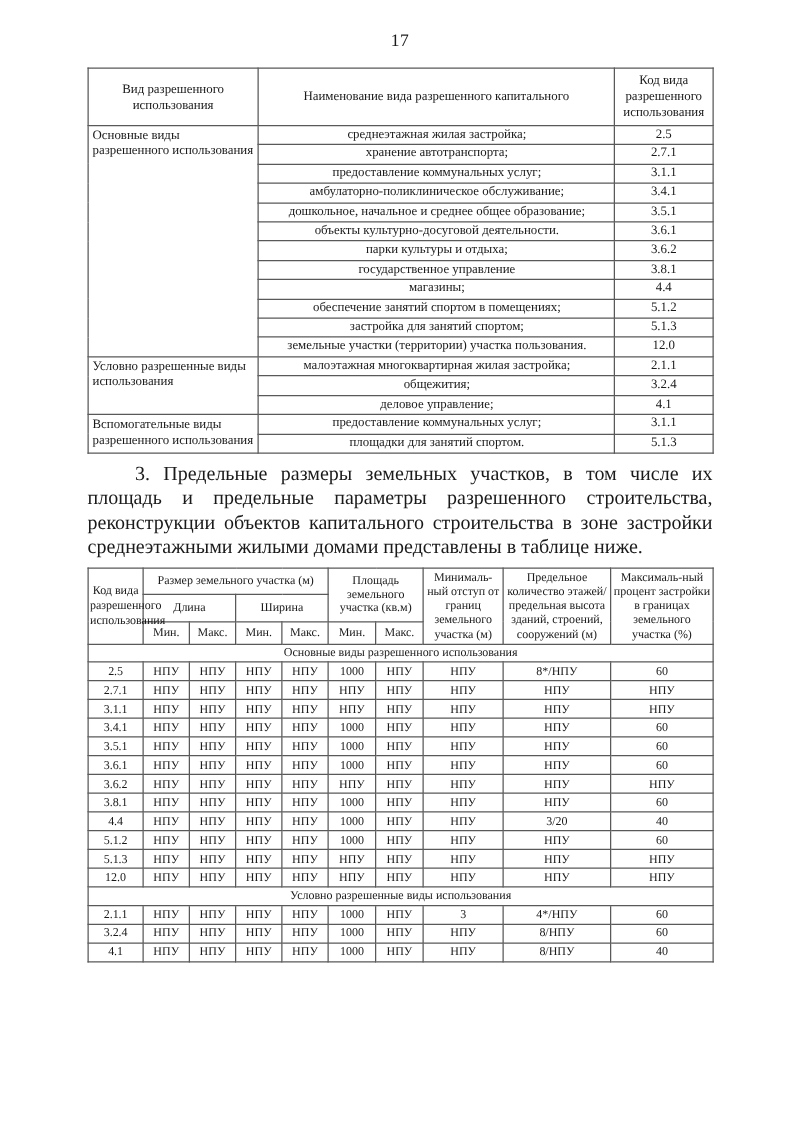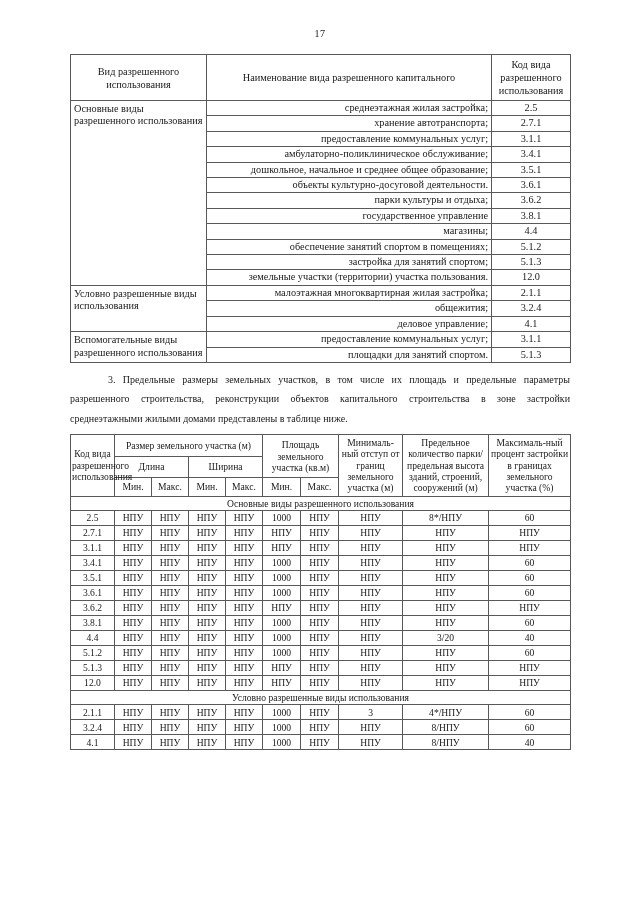--- a/index.html
+++ b/index.html
@@ -18,21 +18,21 @@
   .page {
     position: absolute;
     left: 0; top: 0;
     width: 640px;
     height: 905px;
     box-sizing: border-box;
     padding: 26px 70px 0 70px;
   }
   .page-number {
     text-align: center;
-    font-size: 10px;
+    font-size: 14px;
     line-height: 16px;
     margin-bottom: 12px;
     letter-spacing: 0.5px;
   }
 
   
   table.doc-table {
     border-collapse: collapse;
     width: 500px;
     table-layout: fixed;
@@ -53,35 +53,35 @@
     text-align: center;
     vertical-align: middle;
     padding: 3px 4px;
     line-height: 13px;
   }
   #table-vri td.group-cell {
     vertical-align: top;
     padding-top: 2px;
   }
   #table-vri td.name-cell {
-    text-align: right;
+    text-align: center;
     padding-left: 4px;
     font-family: Liberation Serif, serif;
   }
   #table-vri td.code-cell {
     text-align: center;
     vertical-align: middle;
   }
   .col-group { width: 136px; }
   .col-name  { width: 285px; }
   .col-code  { width: 79px; }
 
   
   .body-para {
-    font-size: 10px;
+    font-size: 16px;
     line-height: 19.4px;
     text-align: justify;
     text-indent: 38px;
     margin: 7px 0 6px 0;
     width: 500px;
     -webkit-hyphens: none;
     hyphens: none;
   }
 
   
@@ -226,21 +226,21 @@
         <col class="p-c8">
         <col class="p-c9">
         <col class="p-c10">
     </colgroup>
     <thead>
       <tr>
         <th class="hdr hdr-kod" rowspan="3">Код вида разрешенного использования</th>
         <th class="hdr" colspan="4">Размер земельного участка (м)</th>
         <th class="hdr" colspan="2" rowspan="2">Площадь земельного участка (кв.м)</th>
         <th class="hdr" rowspan="3">Минималь-ный отступ от границ земельного участка (м)</th>
-        <th class="hdr" rowspan="3">Предельное количество парки/ предельная высота зданий, строений, сооружений (м)</th>
+        <th class="hdr" rowspan="3">Предельное количество этажей/ предельная высота зданий, строений, сооружений (м)</th>
         <th class="hdr" rowspan="3">Максималь-ный процент застройки в границах земельного участка (%)</th>
       </tr>
       <tr>
         <th class="hdr" colspan="2">Длина</th>
         <th class="hdr" colspan="2">Ширина</th>
       </tr>
       <tr>
         <th class="hdr">Мин.</th>
         <th class="hdr">Макс.</th>
         <th class="hdr">Мин.</th>

